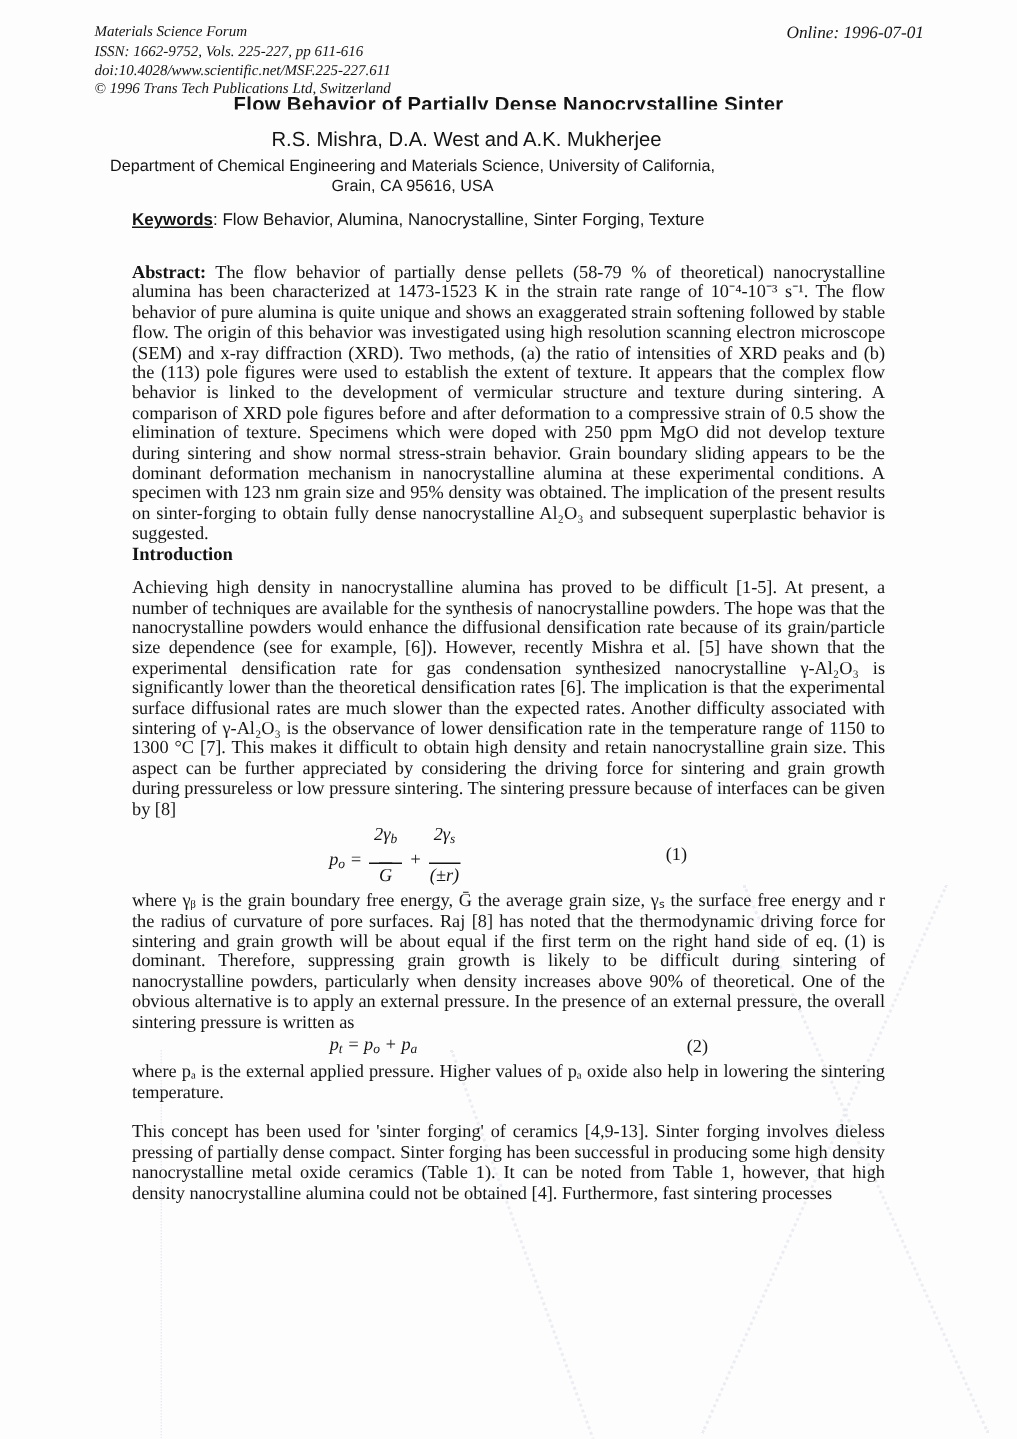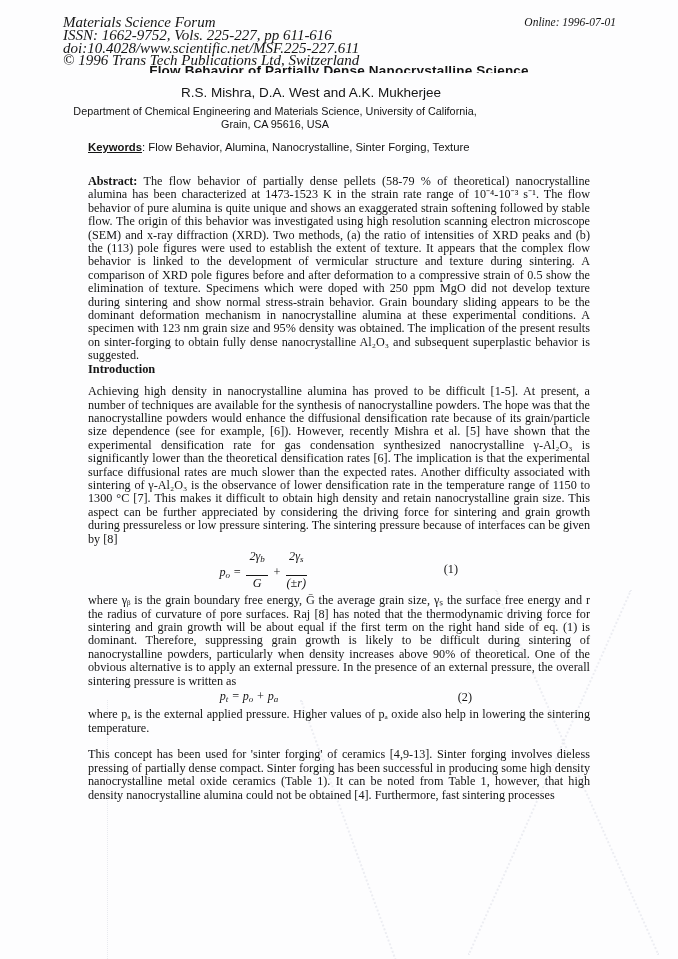--- a/index.html
+++ b/index.html
@@ -9,21 +9,21 @@
     font-family:"Liberation Serif", serif;
     color:#141414;
     position:relative;
     overflow:hidden;
   }
   .page { position:relative; width:678px; height:959px; }
 
   
   .jheader {
     position:absolute; top:16px; left:63px;
-    font-style:italic; font-size:15px; line-height:12.8px;
+    font-style:italic; font-size:10px; line-height:12.8px;
     white-space:nowrap;
   }
   .online {
     position:absolute; top:16px; right:62px;
     font-style:italic; font-size:11.5px;
   }
 
   
   .title-outer { position:absolute; top:61px; left:0; width:678px; text-align:center; }
   .title-clip { height:12px; overflow:hidden; }
@@ -94,21 +94,21 @@
   <div class="jheader">
     <div>Materials Science Forum</div>
     <div>ISSN: 1662-9752, Vols. 225-227, pp 611-616</div>
     <div>doi:10.4028/www.scientific.net/MSF.225-227.611</div>
     <div>© 1996 Trans Tech Publications Ltd, Switzerland</div>
   </div>
   <div class="online">Online: 1996-07-01</div>
 
   <div class="title-outer">
     <div class="title-clip">
-      <span class="title-text">Flow Behavior of Partially Dense Nanocrystalline Science</span>
+      <span class="title-text">Flow Behavior of Partially Dense Nanocrystalline Sinter</span>
     </div>
   </div>
 
   <div class="authors">R.S. Mishra, D.A. West and A.K. Mukherjee</div>
 
   <div class="affil">
     <div>Department of Chemical Engineering and Materials Science, University of California,</div>
     <div>Grain, CA 95616, USA</div>
   </div>
 

